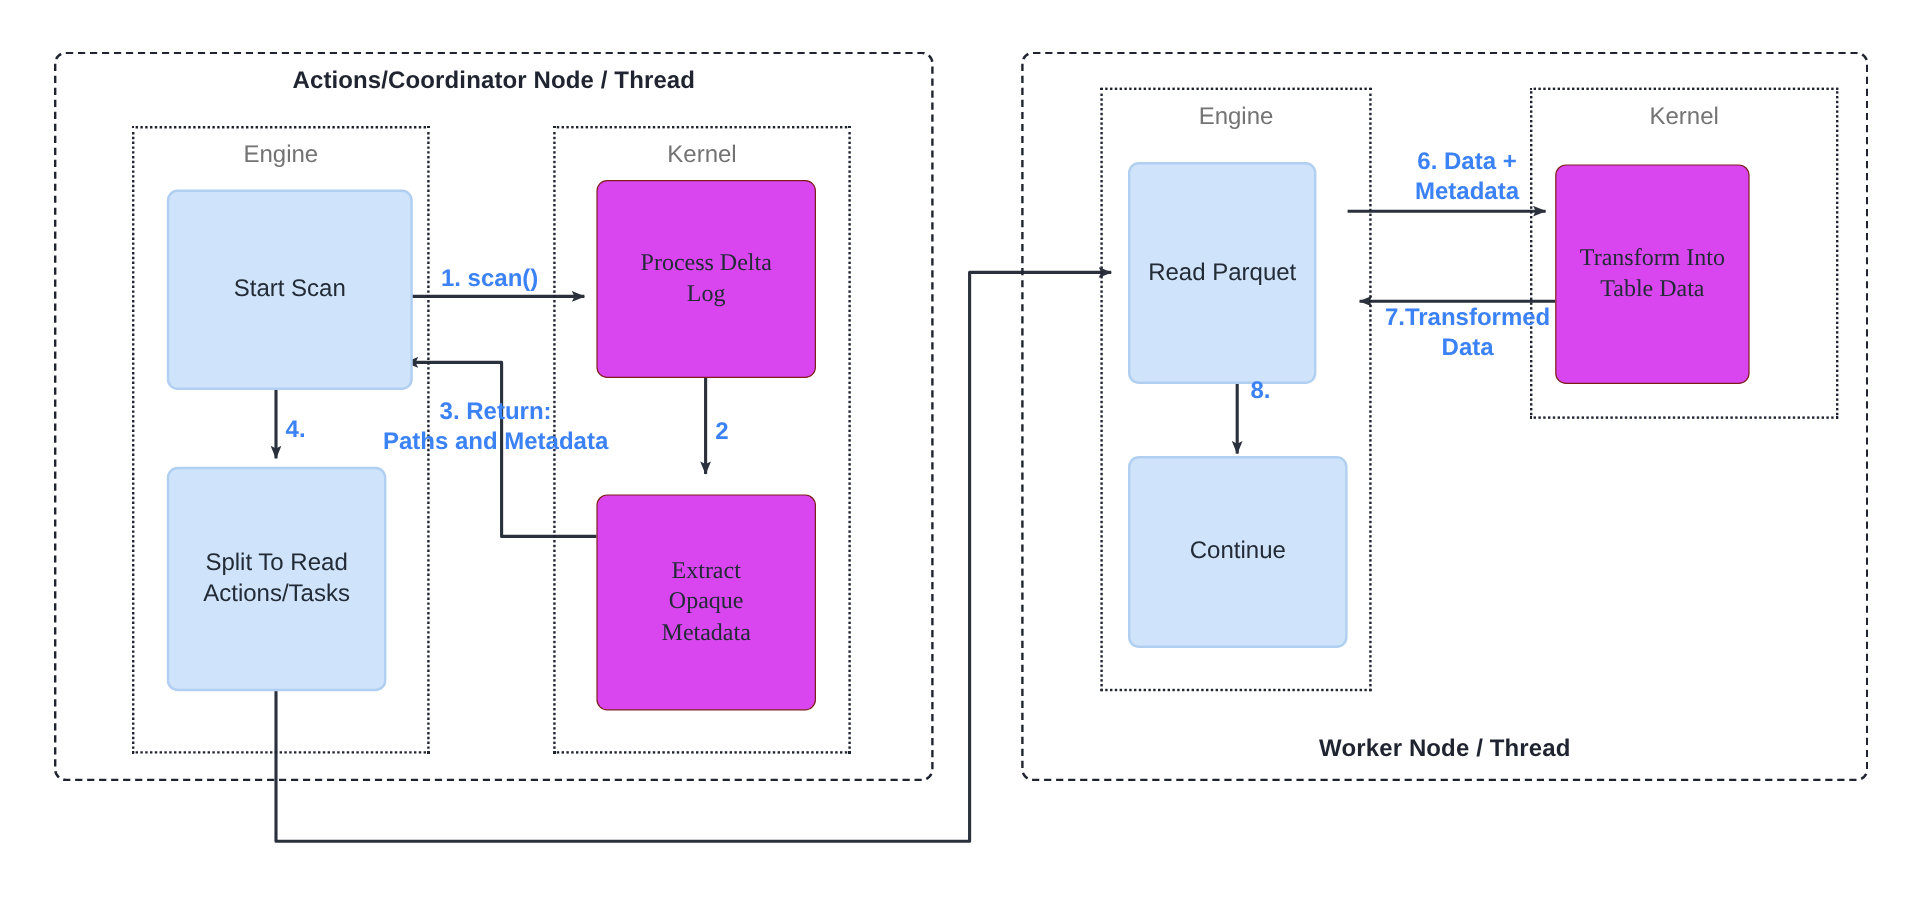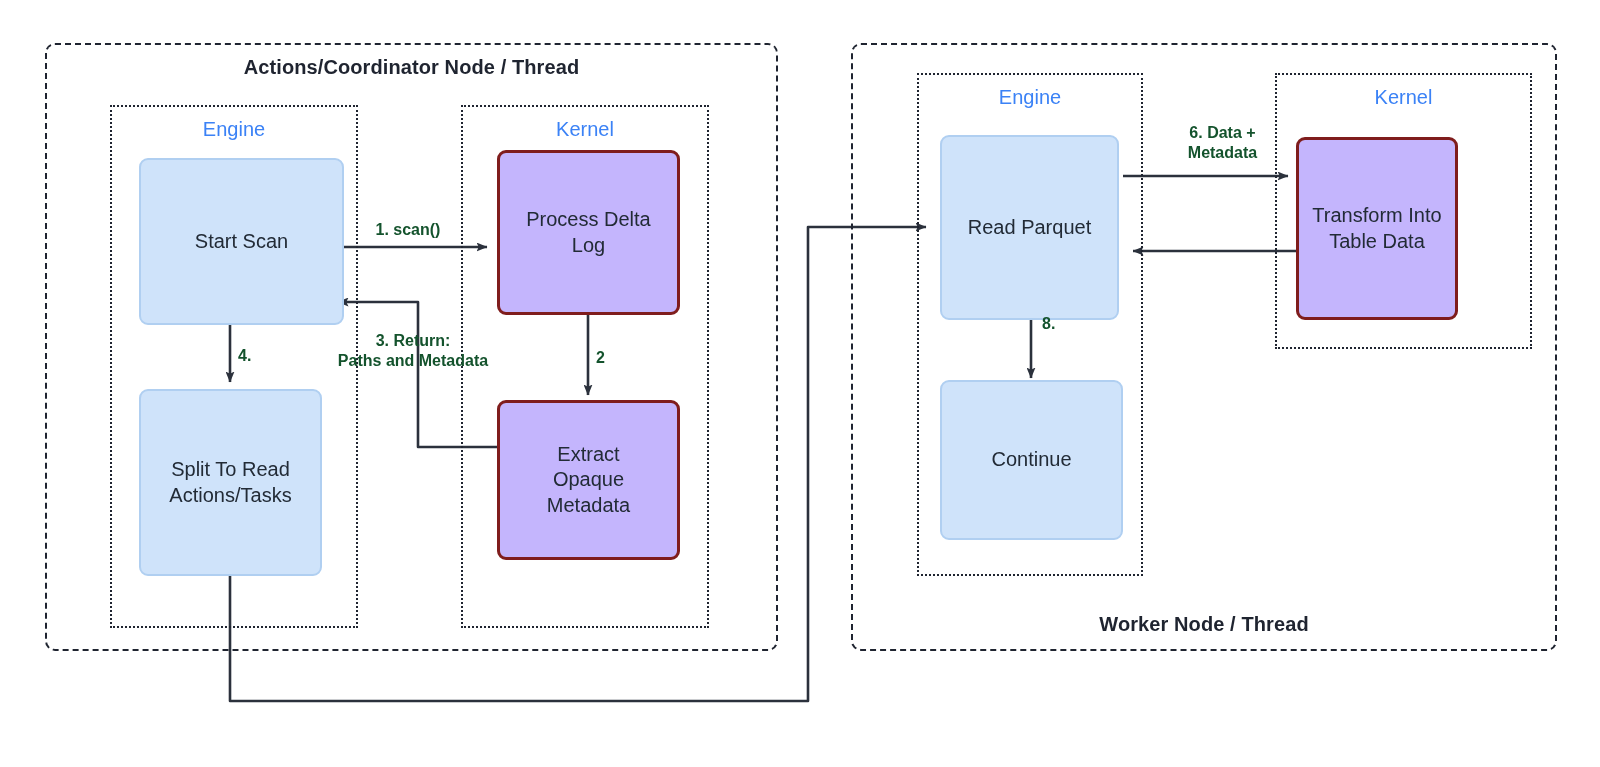--- a/index.html
+++ b/index.html
@@ -45,21 +45,21 @@
   
   .subgroup {
     position: absolute;
     border: 2px dotted #1f2430;
     box-sizing: border-box;
     background: transparent;
   }
   .subgroup-title {
     position: absolute;
     font-size: 20px;
-    color: #3b82f6;
+    color: #737373;
     text-align: center;
     white-space: nowrap;
   }
   
   .node {
     position: absolute;
     box-sizing: border-box;
     border-radius: 9px;
     display: flex;
     align-items: center;
@@ -69,29 +69,30 @@
     line-height: 1.28;
     color: #222b36;
     padding: 4px 8px;
     white-space: pre-line;
   }
   .node.engine {
     background: #cfe3fa;
     border: 2px solid #b0cff1;
   }
   .node.kernel {
-    background: #c4b5fd;
-    border: 3px solid #7f1d1d;
+    background: #d946ef;
+    border: 1px solid #7f1d1d;
+    font-family: Liberation Serif, serif;
   }
   
   .edge-label {
     position: absolute;
-    font-size: 16px;
+    font-size: 20px;
     font-weight: bold;
-    color: #14532d;
+    color: #3b82f6;
     text-align: center;
     white-space: pre-line;
     line-height: 1.25;
   }
 </style>
 </head>
 <body>
 
 <div id="canvas">
 
@@ -145,21 +146,21 @@
   <div class="subgroup-title" style="left:461px; top:118px; width:248px;">Kernel</div>
 
   <div class="node engine" style="left:139px; top:158px; width:205px; height:167px;">Start Scan</div>
 
   <div class="node kernel" style="left:497px; top:150px; width:183px; height:165px;">Process Delta
 Log</div>
 
   <div class="node engine" style="left:139px; top:389px; width:183px; height:187px;">Split To Read
 Actions/Tasks</div>
 
-  <div class="node kernel" style="left:497px; top:400px; width:183px; height:160px;">Extract
+  <div class="node kernel" style="left:497px; top:412px; width:183px; height:180px;">Extract
 Opaque
 Metadata</div>
 
   <div class="edge-label" style="left:338px; top:220px; width:140px;">1. scan()</div>
 
   <div class="edge-label" style="left:596px; top:348px; width:30px; text-align:left;">2</div>
 
   <div class="edge-label" style="left:304px; top:331px; width:218px;">3. Return:
 Paths and Metadata</div>
 
@@ -168,26 +169,28 @@
 
   <div class="panel" style="left:851px; top:43px; width:706px; height:608px;"></div>
   <div class="panel-title" style="left:851px; top:613px; width:706px;">Worker Node / Thread</div>
 
   <div class="subgroup" style="left:917px; top:73px; width:226px; height:503px;"></div>
   <div class="subgroup-title" style="left:917px; top:86px; width:226px;">Engine</div>
 
   <div class="subgroup" style="left:1275px; top:73px; width:257px; height:276px;"></div>
   <div class="subgroup-title" style="left:1275px; top:86px; width:257px;">Kernel</div>
 
-  <div class="node engine" style="left:940px; top:135px; width:179px; height:185px;">Read Parquet</div>
+  <div class="node engine" style="left:940px; top:135px; width:157px; height:185px;">Read Parquet</div>
 
   <div class="node kernel" style="left:1296px; top:137px; width:162px; height:183px;">Transform Into
 Table Data</div>
 
   <div class="node engine" style="left:940px; top:380px; width:183px; height:160px;">Continue</div>
 
   <div class="edge-label" style="left:1135px; top:123px; width:175px;">6. Data +
 Metadata</div>
 
+  <div class="edge-label" style="left:1130px; top:253px; width:186px;">7.Transformed
+Data</div>
 
   <div class="edge-label" style="left:1042px; top:314px; width:30px; text-align:left;">8.</div>
 
 </div>
 
 </body></html>

